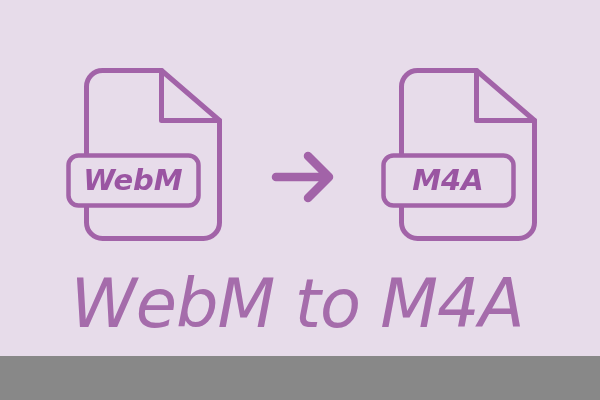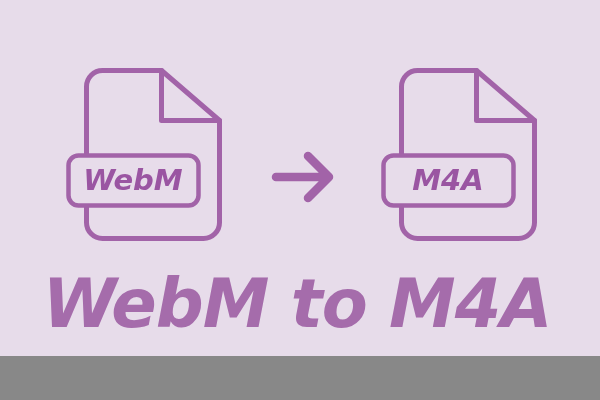--- a/index.html
+++ b/index.html
@@ -23,21 +23,21 @@
   .label-text{
     fill:var(--label-text);
     font-family:"DejaVu Sans","Liberation Sans",sans-serif;
     font-weight:bold;font-style:italic;font-size:29px;
   }
   .arrow{position:absolute;left:270px;top:147px;width:70px;height:60px;}
   .arrow path{fill:none;stroke:var(--outline);stroke-width:8.5;stroke-linecap:round;stroke-linejoin:round;}
   .title{
     position:absolute;left:0;right:6px;top:271px;
     text-align:center;
-    font-weight:bold;font-style:italic;
+    font-weight:normal;font-style:italic;
     font-size:67px;line-height:1.0;
     letter-spacing:-1px;
     color:var(--title-text);
     white-space:nowrap;
   }
 </style>
 </head>
 <body>
 
 <div class="banner">

